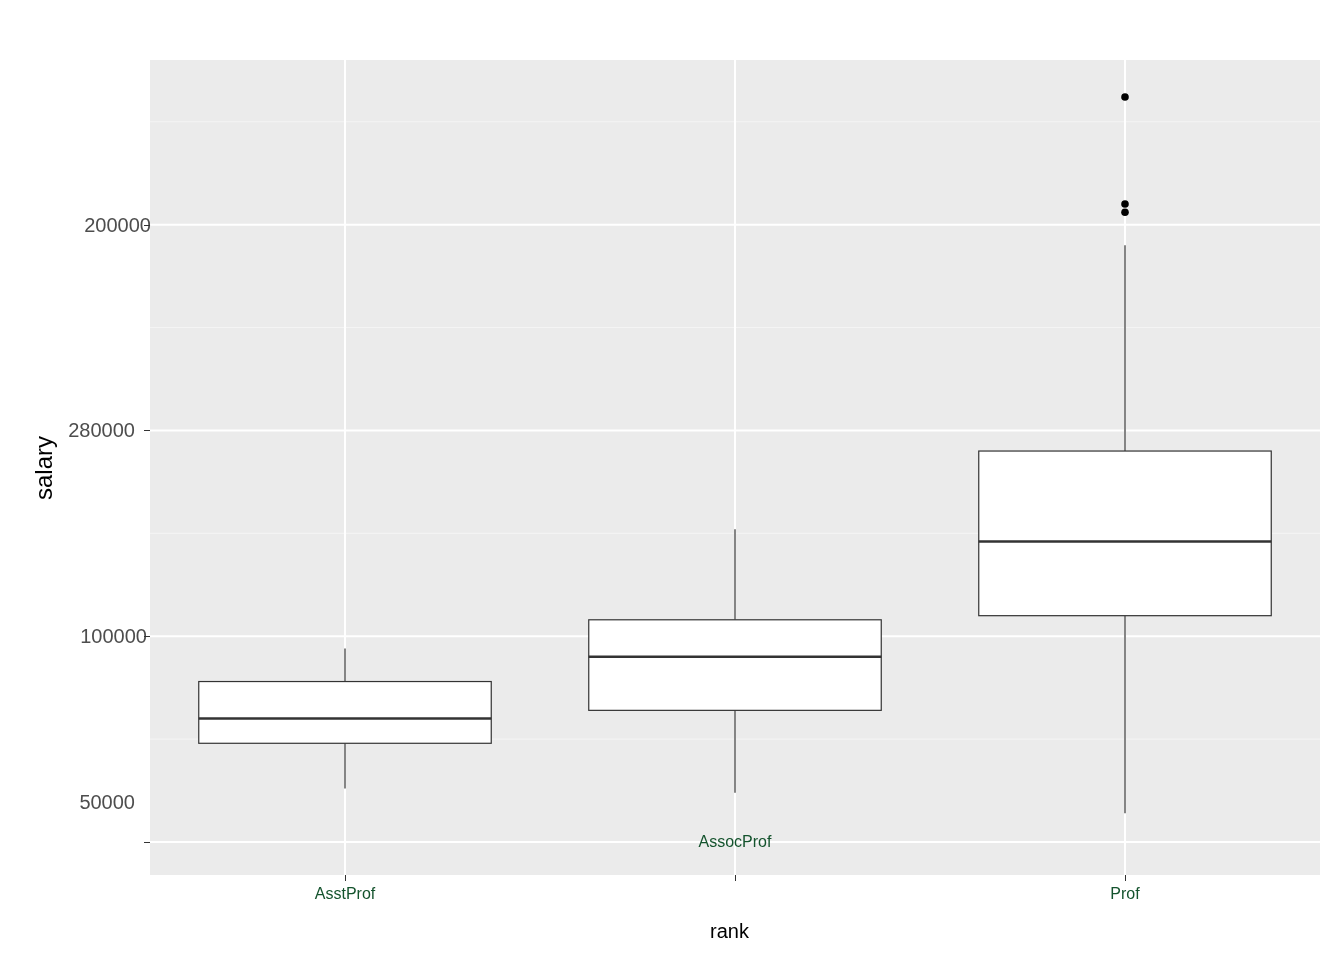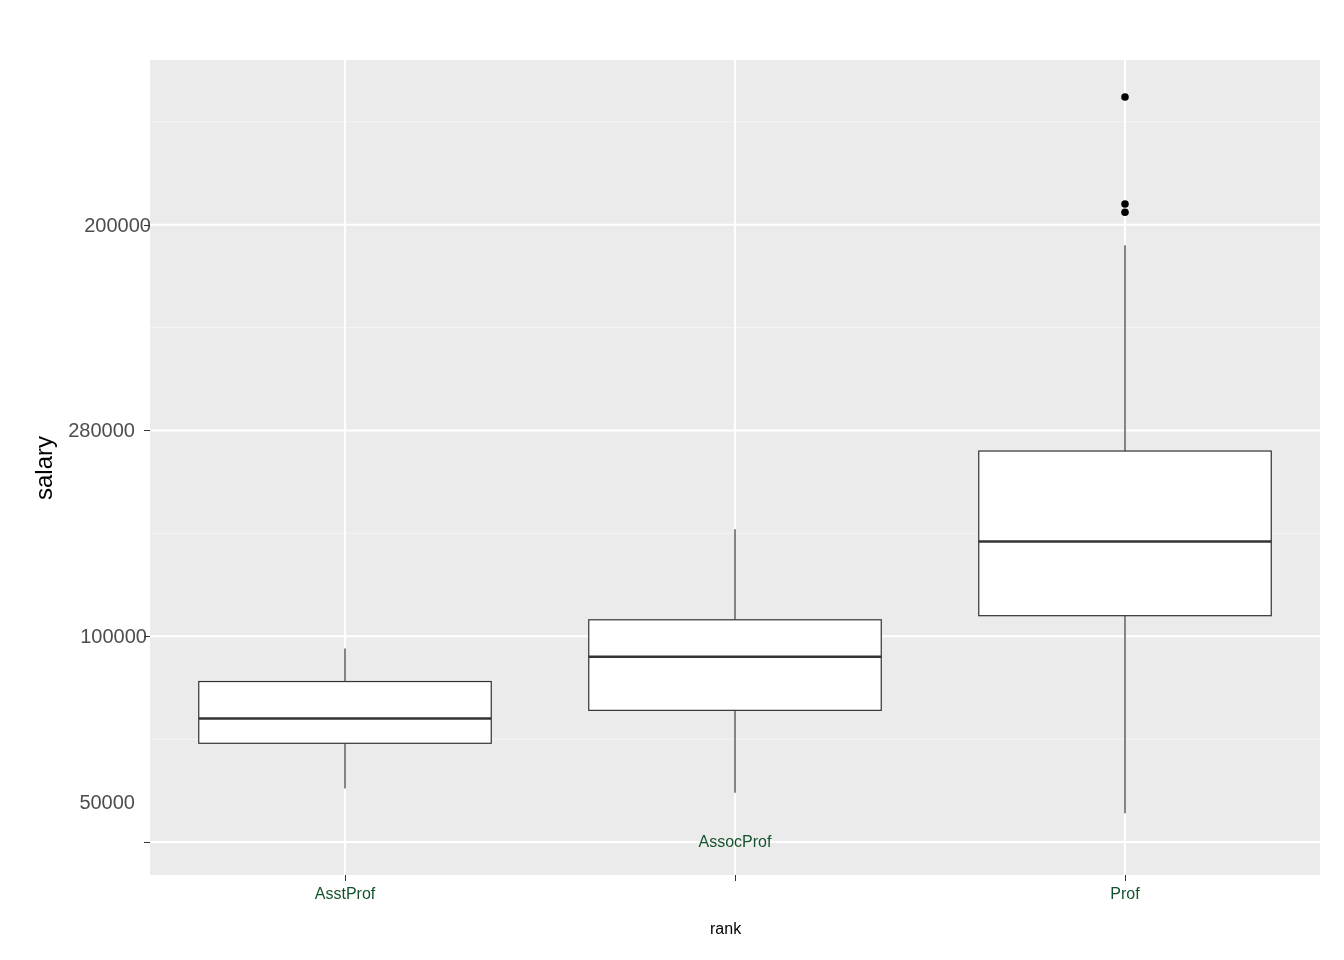--- a/index.html
+++ b/index.html
@@ -29,21 +29,21 @@
   }
   .ylabel {
     position: absolute;
     transform: rotate(-90deg);
     transform-origin: left top;
     font-size: 24px;
     color: #000;
   }
   .xlabel {
     position: absolute;
-    font-size: 16px;
+    font-size: 20px;
     color: #000;
   }
   .tick-y {
     position: absolute;
     right: 0;
     text-align: right;
     font-size: 20px;
     color: #4d4d4d;
     transform: translateY(-50%);
   }

